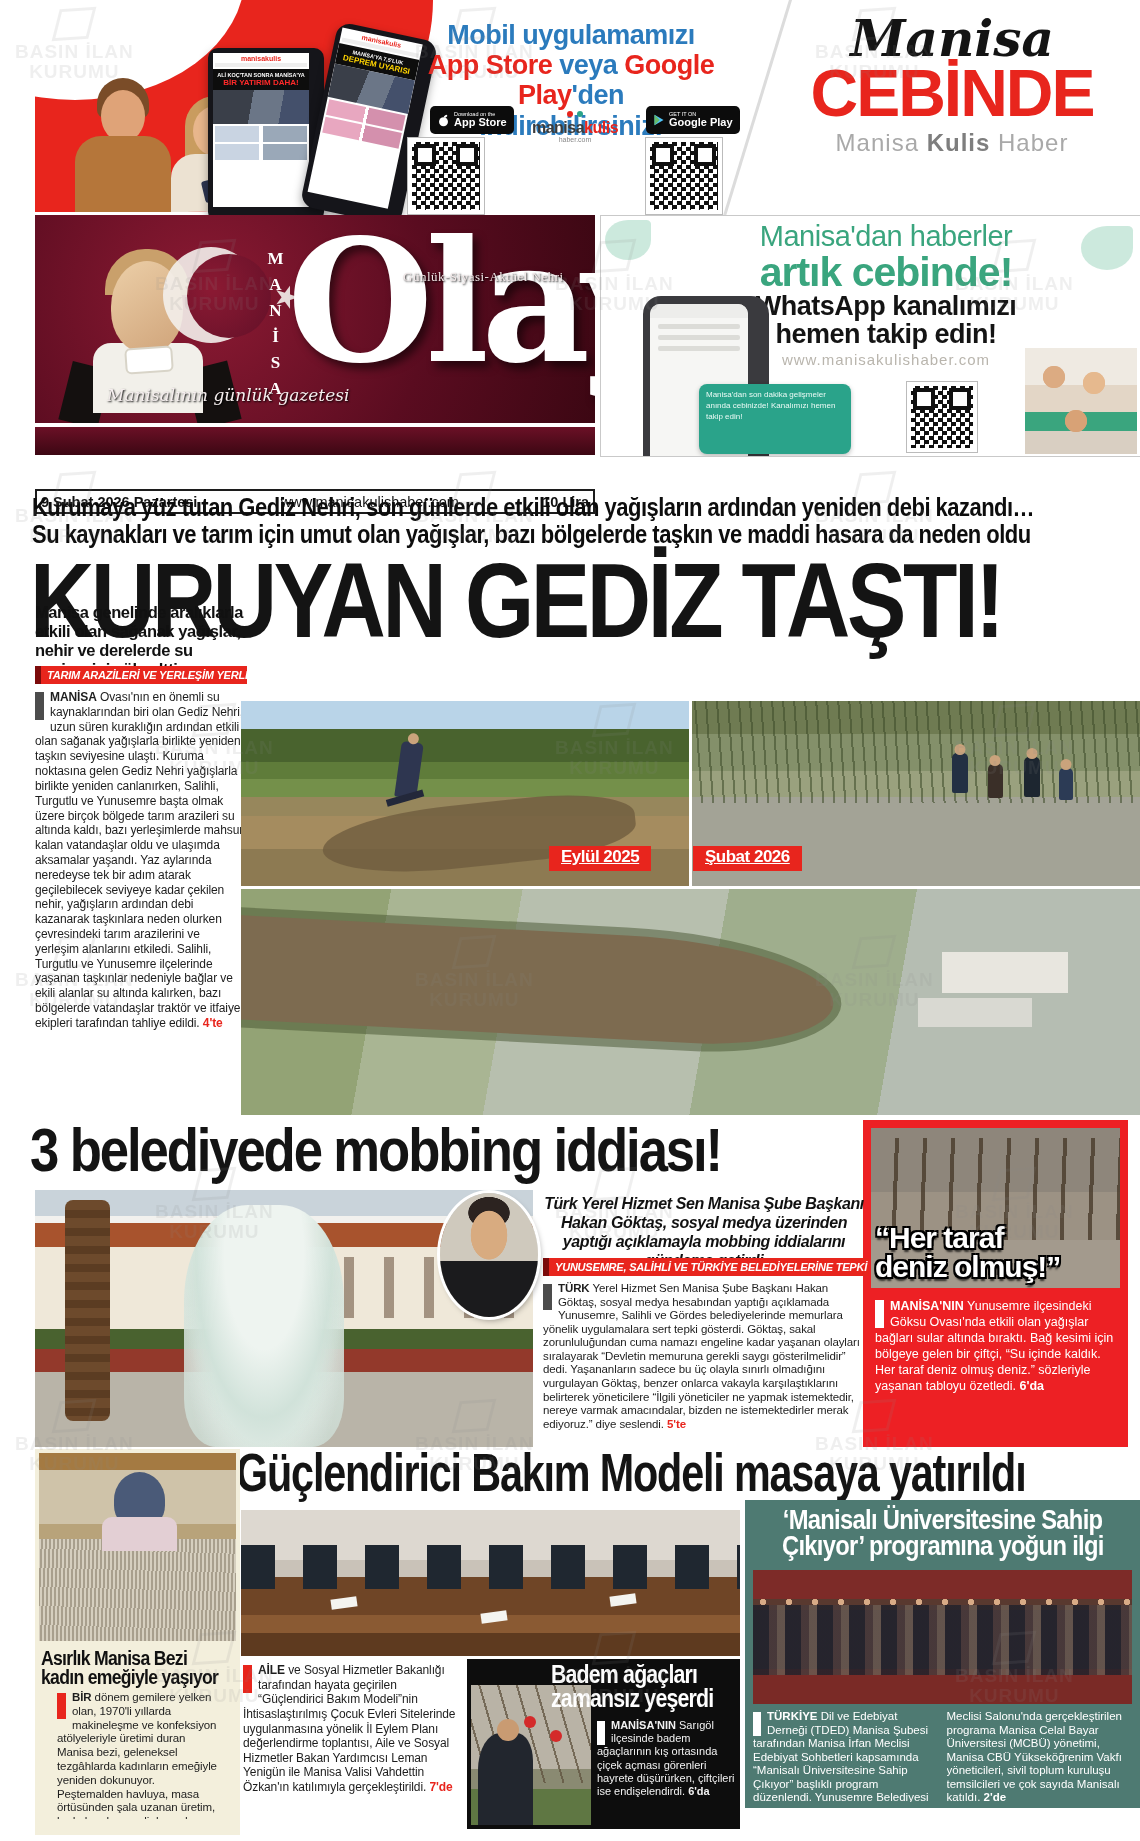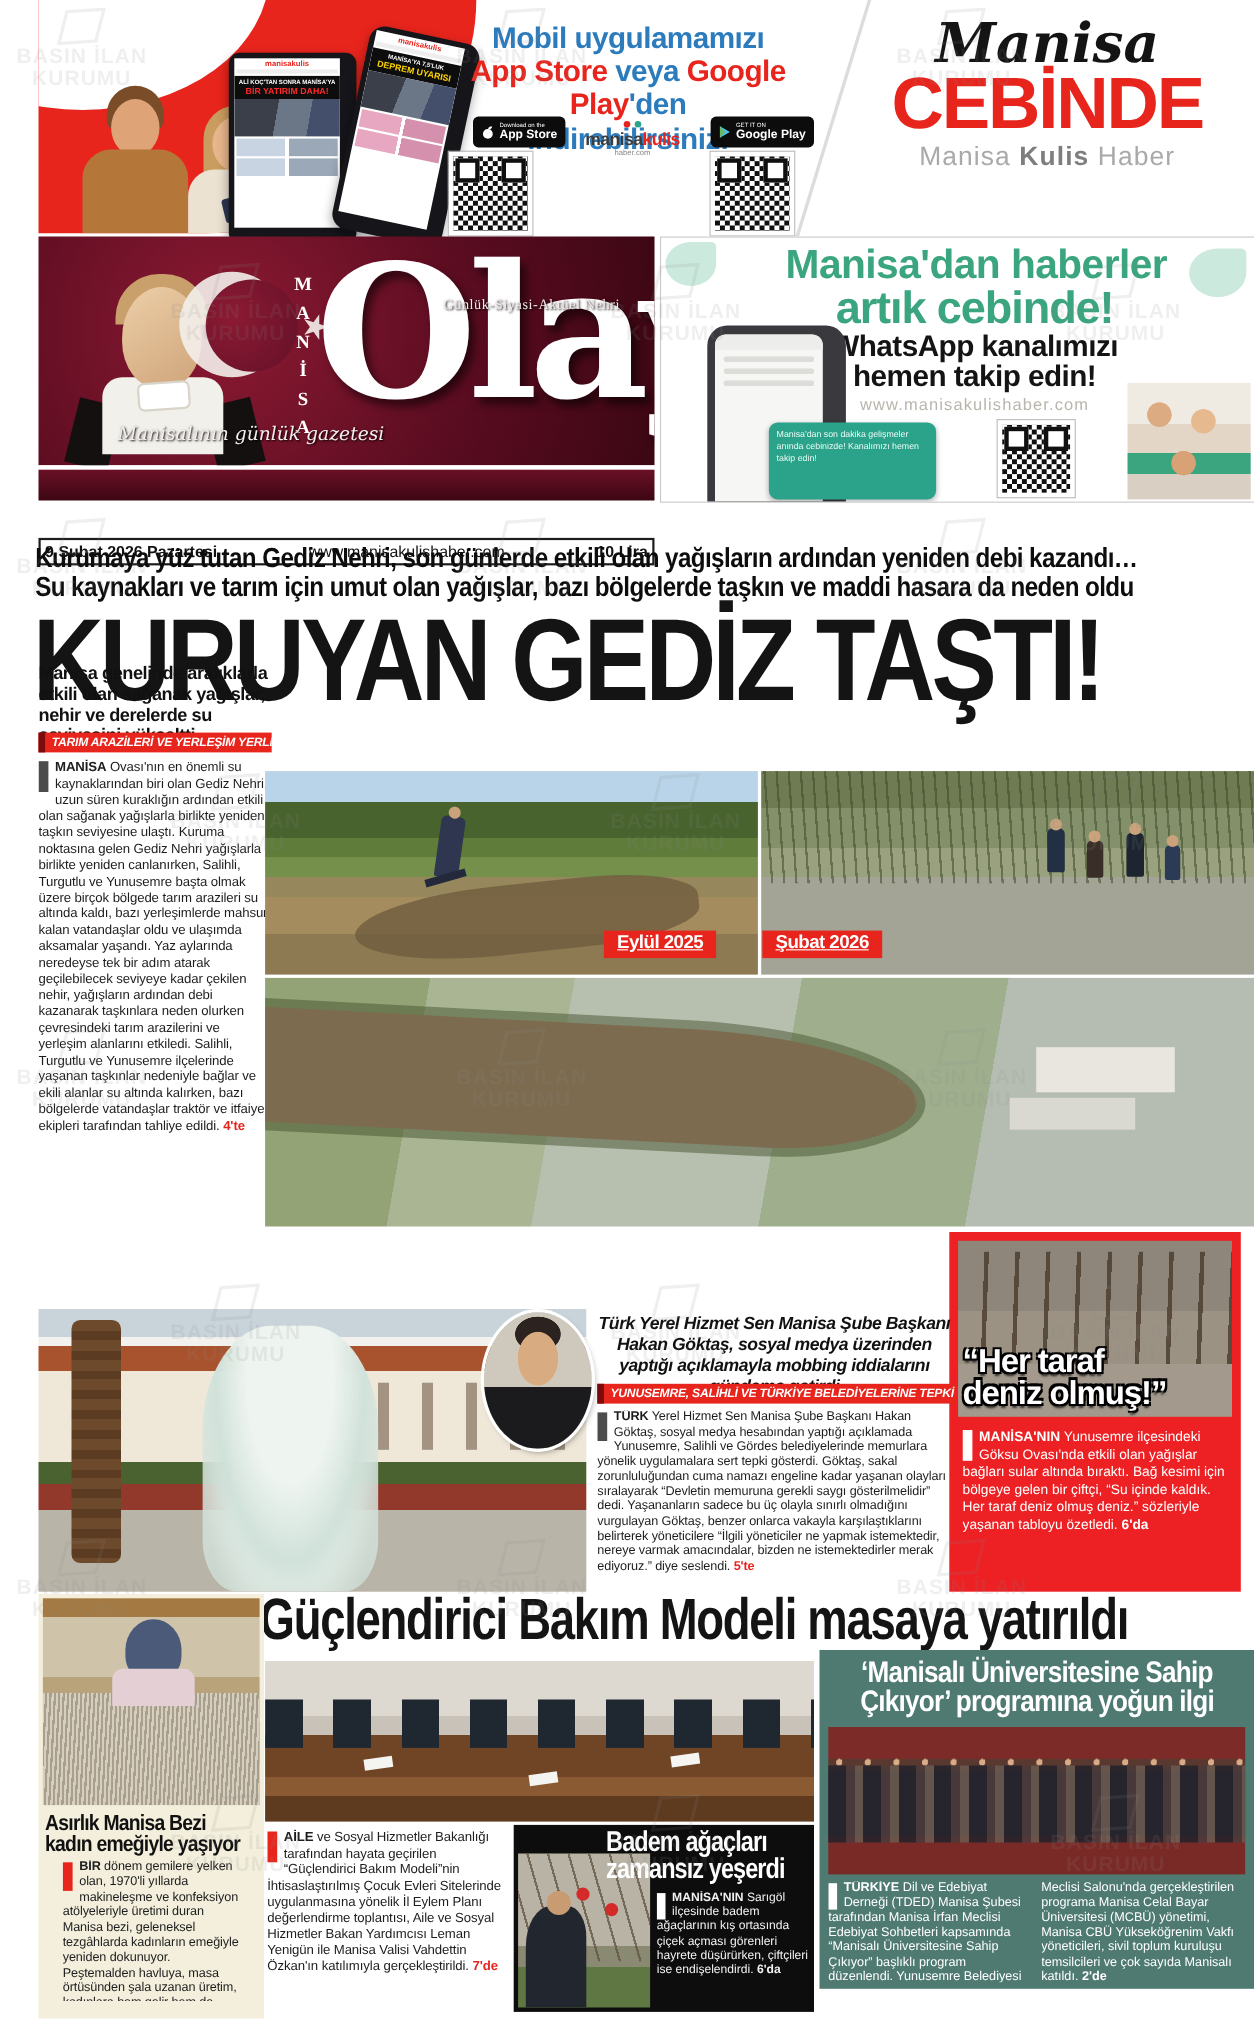--- a/index.html
+++ b/index.html
@@ -86,21 +86,21 @@
   #mast-title{left:252px;top:-22px;font-family:"DejaVu Serif",serif;font-weight:700;font-size:168px;
     line-height:1.3;color:#fff;letter-spacing:-8px;text-shadow:5px 6px 8px rgba(0,0,0,.55);}
   #mast-tag{left:368px;top:54px;font-family:"Liberation Serif",serif;font-size:13px;color:#f3e9e9;letter-spacing:.5px;text-shadow:1px 1px 2px #000;}
   #mast-script{left:72px;top:170px;font-family:"DejaVu Serif",serif;font-style:italic;font-size:17px;color:#f5eeee;text-shadow:1px 1px 2px #000;}
   #mast-bar{left:35px;top:427px;width:560px;height:28px;background:linear-gradient(180deg,#6b1026,#3c0713);}
 
   
   #wabox{left:600px;top:215px;width:540px;height:240px;background:#fff;border:1px solid #c9c9c9;overflow:hidden;}
   .leaf{position:absolute;background:#bfe3d4;border-radius:50% 10% 50% 50%;opacity:.8;}
   #wa-text{position:absolute;left:110px;top:6px;width:350px;text-align:center;line-height:1.02;}
-  #wa-text .g1{font-size:37px;font-weight:700;color:#3aa57e;letter-spacing:-.5px;text-align:right;}
+  #wa-text .g1{font-size:29px;font-weight:400;color:#3aa57e;letter-spacing:-.5px;}
   #wa-text .g2{font-size:41px;font-weight:900;color:#3aa57e;letter-spacing:-1px;}
   #wa-text .k{font-size:27px;font-weight:900;color:#141414;letter-spacing:-.5px;}
   #wa-text .u{font-size:15px;color:#b9b5ad;margin-top:4px;letter-spacing:1px;}
   #wa-phone{position:absolute;left:42px;top:80px;width:112px;height:160px;background:#3a3a3e;border-radius:18px 18px 0 0;padding:8px 7px 0;}
   #wa-phone .scr2{width:98px;height:152px;background:#f6f6f4;border-radius:10px 10px 0 0;}
   #wa-phone .hdr{height:14px;background:#ededeb;border-radius:10px 10px 0 0;}
   #wa-phone .ln{height:5px;background:#dcdcd8;margin:6px 8px 0;border-radius:2px;}
   #wa-bubble{position:absolute;left:98px;top:168px;width:138px;height:58px;background:#2aa38a;border-radius:8px;
     color:#eafaf5;font-size:8px;line-height:1.35;padding:6px 7px;box-shadow:0 2px 5px rgba(0,0,0,.25);}
   #wa-qr{position:absolute;left:306px;top:166px;width:62px;height:62px;}
@@ -380,20 +380,23 @@
     <div class="fig" style="left:74%;top:30%;width:16px;height:40px;background:#1d2630;"></div>
     <div class="fig" style="left:82%;top:36%;width:14px;height:32px;background:#2c3b55;"></div>
   </div>
   <div id="plabel-l" class="abs plabel">Eylül 2025</div>
   <div id="plabel-r" class="abs plabel">Şubat 2026</div>
   <div id="ph-aerial" class="abs photo">
     <div class="river"></div>
     <div class="bld"></div>
   </div>
 
+  <div id="headline2" class="abs">
+    <span class="cond">3 belediyede mobbing iddiası!</span>
+  </div>
 
   <div id="qbox" class="abs">
     <div id="q-photo">
         <div class="stakes"></div>
       </div>
     <div id="q-head">
       <div>“Her taraf</div>
       <div>deniz olmuş!”</div>
     </div>
     <div id="q-body">

